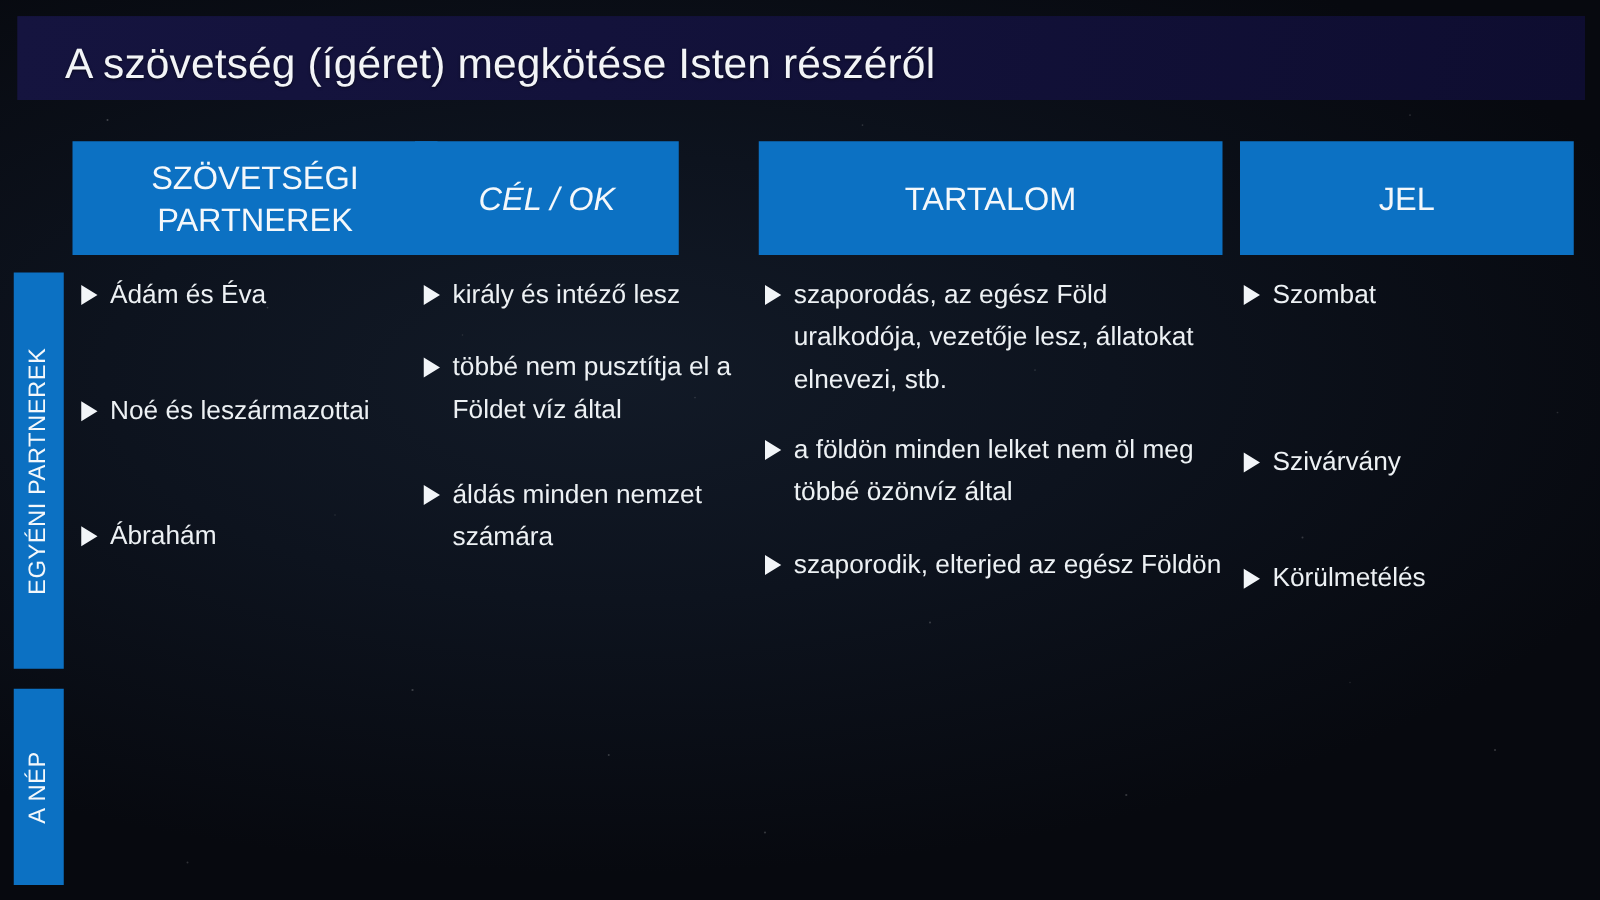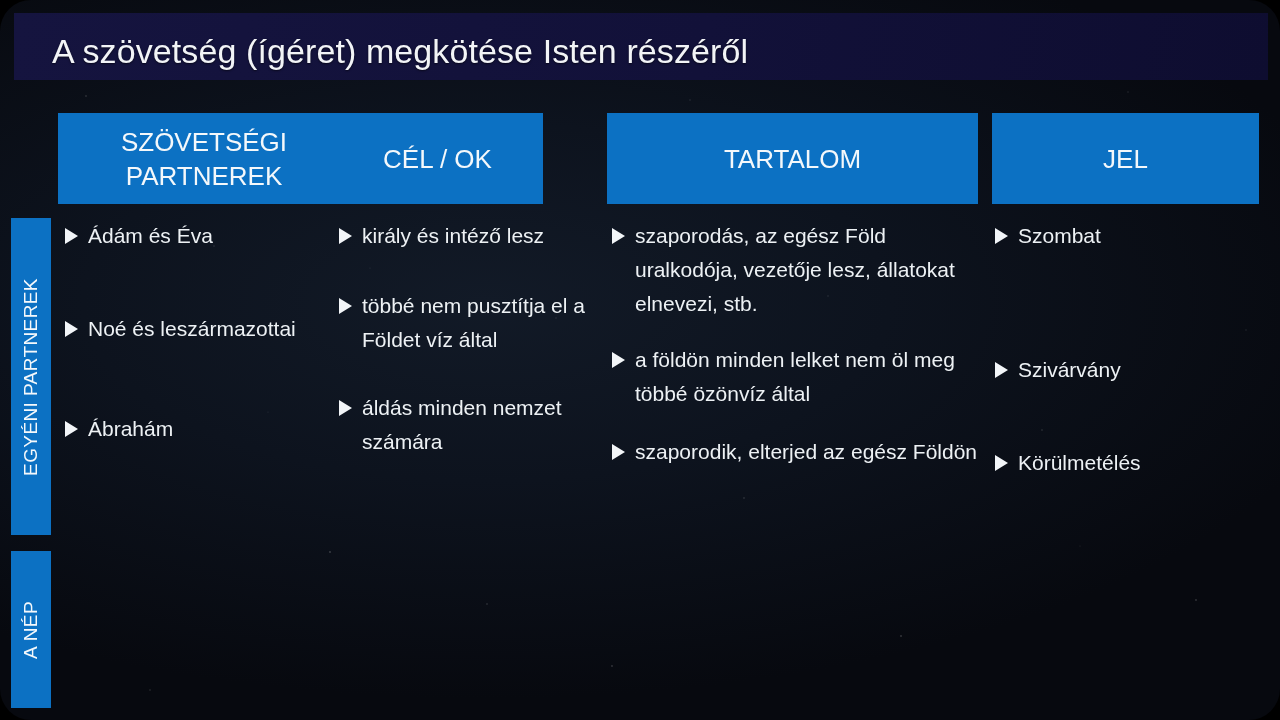--- a/index.html
+++ b/index.html
@@ -23,21 +23,20 @@
       radial-gradient(circle at 12% 18%, rgba(255,255,255,0.055) 0 0.9px, transparent 1.2px),
       radial-gradient(circle at 27% 61%, rgba(255,255,255,0.05) 0 0.9px, transparent 1.2px),
       radial-gradient(circle at 44% 29%, rgba(255,255,255,0.045) 0 0.9px, transparent 1.2px),
       radial-gradient(circle at 58% 74%, rgba(255,255,255,0.05) 0 0.9px, transparent 1.2px),
       radial-gradient(circle at 71% 36%, rgba(255,255,255,0.04) 0 0.9px, transparent 1.2px),
       radial-gradient(circle at 86% 66%, rgba(255,255,255,0.05) 0 0.9px, transparent 1.2px),
       radial-gradient(circle at 93% 14%, rgba(255,255,255,0.04) 0 0.9px, transparent 1.2px),
       radial-gradient(circle at 19% 88%, rgba(255,255,255,0.045) 0 0.9px, transparent 1.2px),
       radial-gradient(circle at 63% 93%, rgba(255,255,255,0.04) 0 0.9px, transparent 1.2px),
       radial-gradient(circle at 35% 8%, rgba(255,255,255,0.04) 0 0.9px, transparent 1.2px);
-    border-radius: 31px;
   }
 
   
   #starfield {
     position: absolute;
     inset: 0;
     pointer-events: none;
     opacity: 0.75;
   }
 
@@ -73,21 +72,21 @@
     display: flex;
     align-items: center;
     justify-content: center;
     text-align: center;
     font-size: 26px;
     line-height: 34px;
     padding: 0 6px;
     box-sizing: border-box;
   }
   #hdr-0 { left: 58px;  width: 292px; }
-  #hdr-1 { left: 332px; width: 211px; }
+  #hdr-1 { left: 332px; width: 211px; font-style: italic; }
   #hdr-2 { left: 607px; width: 371px; }
   #hdr-3 { left: 992px; width: 267px; }
 
   
   .vlabel {
     position: absolute;
     left: 11px;
     width: 40px;
     background: #0c71c3;
     color: #f4f8fb;
@@ -137,21 +136,21 @@
   .bullet .btext {
     display: block;
   }
 
   
   #col-0 .bullet:nth-child(1) { margin-top: 0px; }
   #col-0 .bullet:nth-child(2) { margin-top: 59px; }
   #col-0 .bullet:nth-child(3) { margin-top: 66px; }
 
   #col-1 .bullet:nth-child(1) { margin-top: 0px; }
-  #col-1 .bullet:nth-child(2) { margin-top: 36px; }
+  #col-1 .bullet:nth-child(2) { margin-top: 24px; }
   #col-1 .bullet:nth-child(3) { margin-top: 34px; }
 
   #col-2 .bullet:nth-child(1) { margin-top: 0px; }
   #col-2 .bullet:nth-child(2) { margin-top: 22px; }
   #col-2 .bullet:nth-child(3) { margin-top: 24px; }
 
   #col-3 .bullet:nth-child(1) { margin-top: 0px; }
   #col-3 .bullet:nth-child(2) { margin-top: 100px; }
   #col-3 .bullet:nth-child(3) { margin-top: 59px; }
 </style>

